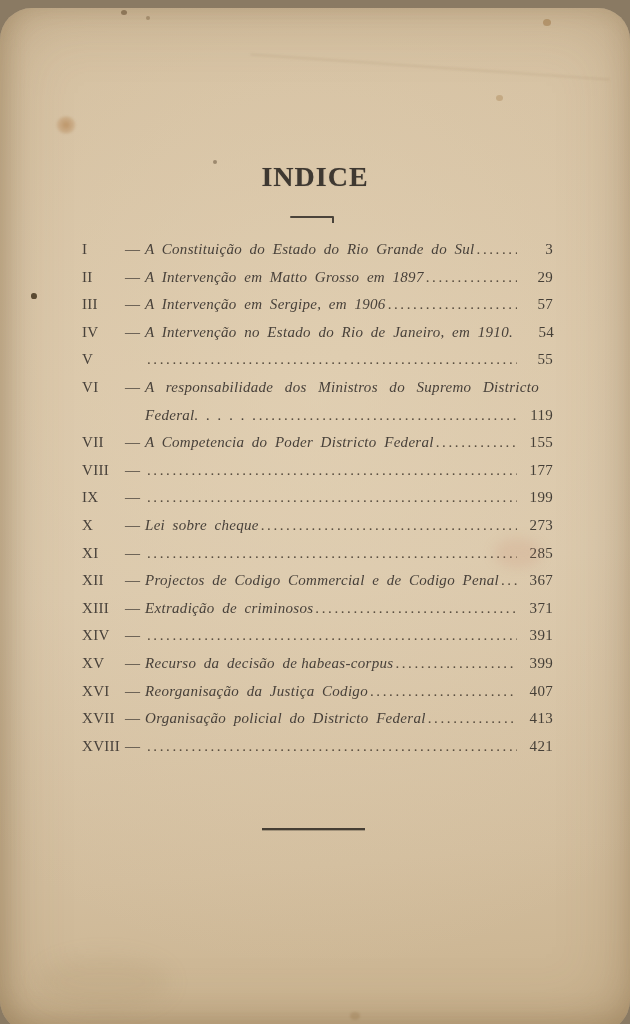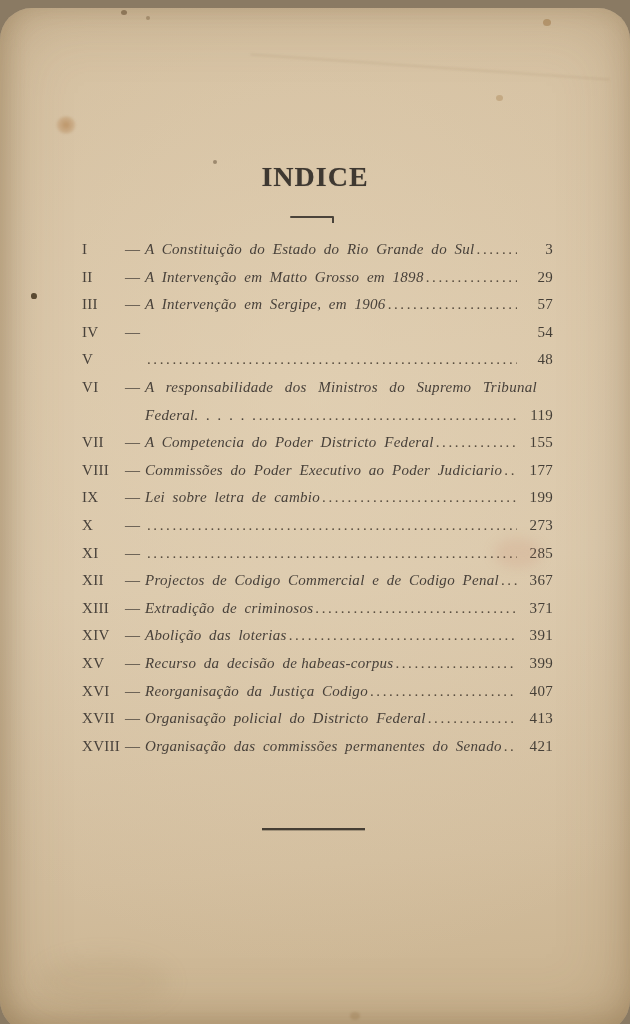--- a/index.html
+++ b/index.html
@@ -103,55 +103,56 @@
     <span class="dash">—</span>
     <span class="title">A Constituição do Estado do Rio Grande do Sul</span>
 
     <span class="leader"></span>
     <span class="pageno">3</span>
   </div>
 
   <div class="row">
     <span class="num">II</span>
     <span class="dash">—</span>
-    <span class="title">A Intervenção em Matto Grosso em 1898</span>
+    <span class="title">A Intervenção em Matto Grosso em 1897</span>
 
     <span class="leader"></span>
     <span class="pageno">29</span>
   </div>
 
   <div class="row">
     <span class="num">III</span>
     <span class="dash">—</span>
     <span class="title">A Intervenção em Sergipe, em 1906</span>
 
     <span class="leader"></span>
     <span class="pageno">57</span>
   </div>
 
   <div class="row">
     <span class="num">IV</span>
     <span class="dash">—</span>
+    <span class="title">A Intervenção no Estado do Rio de Janeiro, em 1910.</span>
 
     <span class="leader no-dots"></span>
     <span class="pageno">54</span>
   </div>
 
   <div class="row">
     <span class="num">V</span>
     <span class="dash"></span>
 
     <span class="leader"></span>
-    <span class="pageno">48</span>
+    <span class="pageno">55</span>
   </div>
 
   <div class="row wide">
     <span class="num">VI</span>
     <span class="dash">—</span>
-    <span class="title">A responsabilidade dos Ministros do Supremo Tribunal</span>
+    <span class="title">A responsabilidade dos Ministros do Supremo Districto</span>
 
     <span class="leader no-dots"></span>
     <span class="pageno"></span>
   </div>
 
   <div class="row">
     <span class="num"></span>
     <span class="dash"></span>
     <span class="title">Federal. . . . . .</span>
 
@@ -164,38 +165,37 @@
     <span class="dash">—</span>
     <span class="title">A Competencia do Poder Districto Federal</span>
 
     <span class="leader"></span>
     <span class="pageno">155</span>
   </div>
 
   <div class="row">
     <span class="num">VIII</span>
     <span class="dash">—</span>
-    <span class="title">Commissões do Poder Executivo ao Poder Judiciario</span>
 
     <span class="leader"></span>
     <span class="pageno">177</span>
   </div>
 
   <div class="row">
     <span class="num">IX</span>
     <span class="dash">—</span>
-    <span class="title">Lei sobre letra de cambio</span>
 
     <span class="leader"></span>
     <span class="pageno">199</span>
   </div>
 
   <div class="row">
     <span class="num">X</span>
     <span class="dash">—</span>
+    <span class="title">Lei sobre cheque</span>
 
     <span class="leader"></span>
     <span class="pageno">273</span>
   </div>
 
   <div class="row">
     <span class="num">XI</span>
     <span class="dash">—</span>
 
     <span class="leader"></span>
@@ -216,21 +216,20 @@
     <span class="dash">—</span>
     <span class="title">Extradição de criminosos</span>
 
     <span class="leader"></span>
     <span class="pageno">371</span>
   </div>
 
   <div class="row">
     <span class="num">XIV</span>
     <span class="dash">—</span>
-    <span class="title">Abolição das loterias</span>
 
     <span class="leader"></span>
     <span class="pageno">391</span>
   </div>
 
   <div class="row">
     <span class="num">XV</span>
     <span class="dash">—</span>
     <span class="title">Recurso da decisão de</span>
     <span class="italic">habeas-corpus</span>
@@ -252,21 +251,20 @@
     <span class="dash">—</span>
     <span class="title">Organisação policial do Districto Federal</span>
 
     <span class="leader"></span>
     <span class="pageno">413</span>
   </div>
 
   <div class="row">
     <span class="num">XVIII</span>
     <span class="dash">—</span>
-    <span class="title">Organisação das commissões permanentes do Senado</span>
 
     <span class="leader"></span>
     <span class="pageno">421</span>
   </div>
 </div>
 
   <div class="bottom-rule"></div>
 
   <div class="stain s1"></div>
   <div class="stain s2"></div>

